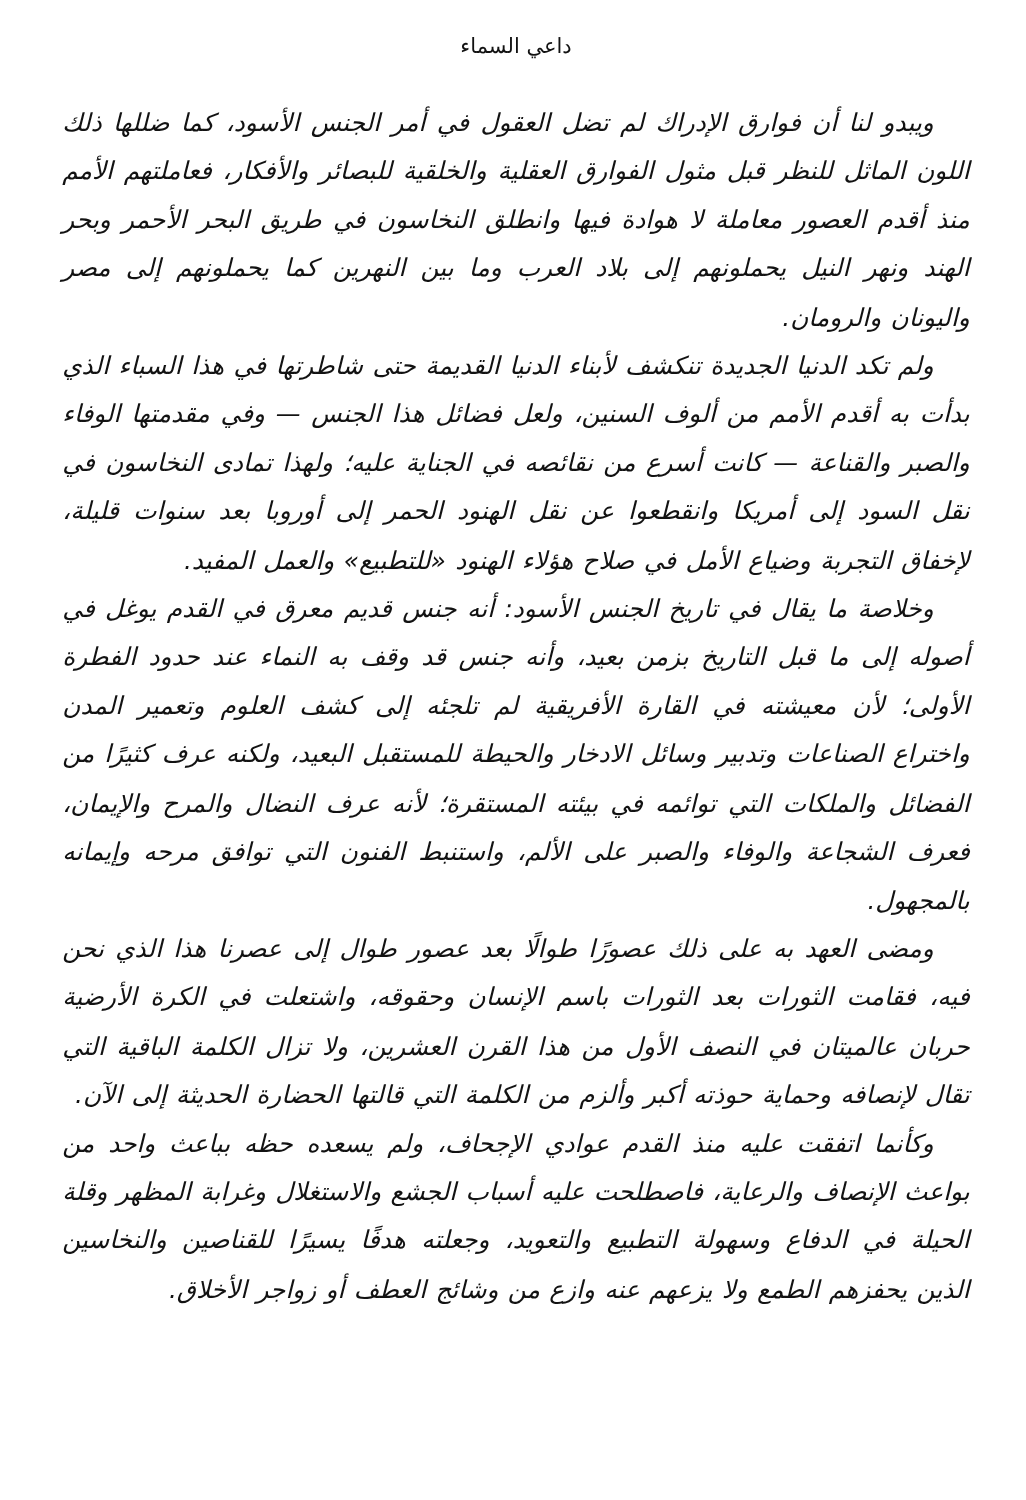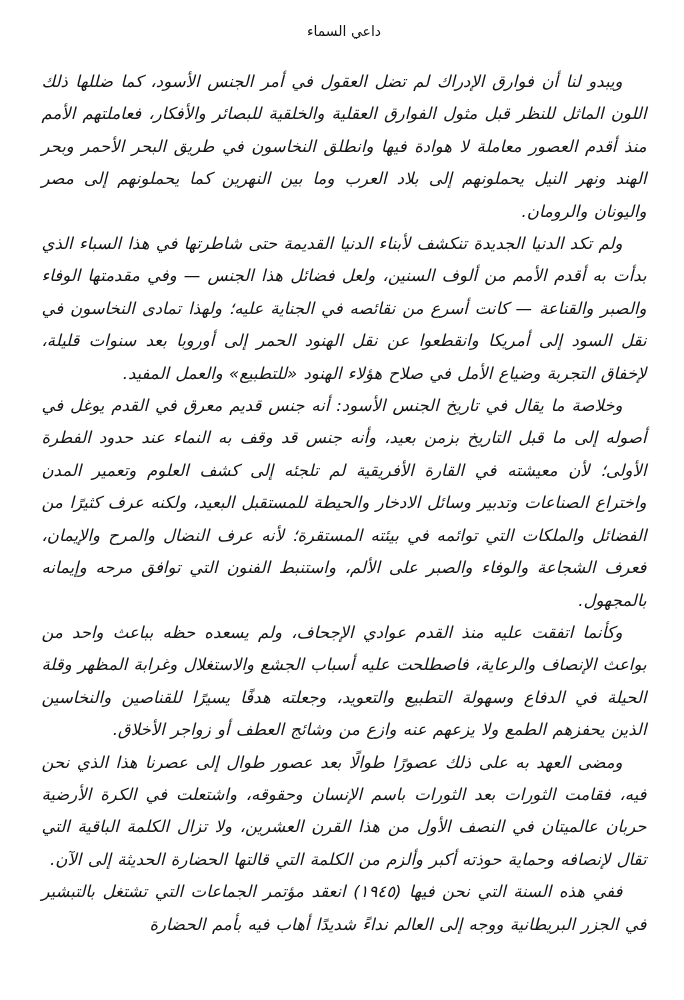--- a/index.html
+++ b/index.html
@@ -42,17 +42,16 @@
 </head>
 <body>
 
 <div class="page">
   <div class="running-head">داعي السماء</div>
 
   <div class="body-text">
     <p>ويبدو لنا أن فوارق الإدراك لم تضل العقول في أمر الجنس الأسود، كما ضللها ذلك اللون الماثل للنظر قبل مثول الفوارق العقلية والخلقية للبصائر والأفكار، فعاملتهم الأمم منذ أقدم العصور معاملة لا هوادة فيها وانطلق النخاسون في طريق البحر الأحمر وبحر الهند ونهر النيل يحملونهم إلى بلاد العرب وما بين النهرين كما يحملونهم إلى مصر واليونان والرومان.</p>
     <p>ولم تكد الدنيا الجديدة تنكشف لأبناء الدنيا القديمة حتى شاطرتها في هذا السباء الذي بدأت به أقدم الأمم من ألوف السنين، ولعل فضائل هذا الجنس — وفي مقدمتها الوفاء والصبر والقناعة — كانت أسرع من نقائصه في الجناية عليه؛ ولهذا تمادى النخاسون في نقل السود إلى أمريكا وانقطعوا عن نقل الهنود الحمر إلى أوروبا بعد سنوات قليلة، لإخفاق التجربة وضياع الأمل في صلاح هؤلاء الهنود «للتطبيع» والعمل المفيد.</p>
     <p>وخلاصة ما يقال في تاريخ الجنس الأسود: أنه جنس قديم معرق في القدم يوغل في أصوله إلى ما قبل التاريخ بزمن بعيد، وأنه جنس قد وقف به النماء عند حدود الفطرة الأولى؛ لأن معيشته في القارة الأفريقية لم تلجئه إلى كشف العلوم وتعمير المدن واختراع الصناعات وتدبير وسائل الادخار والحيطة للمستقبل البعيد، ولكنه عرف كثيرًا من الفضائل والملكات التي توائمه في بيئته المستقرة؛ لأنه عرف النضال والمرح والإيمان، فعرف الشجاعة والوفاء والصبر على الألم، واستنبط الفنون التي توافق مرحه وإيمانه بالمجهول.</p>
+    <p>ومضى العهد به على ذلك عصورًا طوالًا بعد عصور طوال إلى عصرنا هذا الذي نحن فيه، فقامت الثورات بعد الثورات باسم الإنسان وحقوقه، واشتعلت في الكرة الأرضية حربان عالميتان في النصف الأول من هذا القرن العشرين، ولا تزال الكلمة الباقية التي تقال لإنصافه وحماية حوذته أكبر وألزم من الكلمة التي قالتها الحضارة الحديثة إلى الآن.</p>
     <p>وكأنما اتفقت عليه منذ القدم عوادي الإجحاف، ولم يسعده حظه بباعث واحد من بواعث الإنصاف والرعاية، فاصطلحت عليه أسباب الجشع والاستغلال وغرابة المظهر وقلة الحيلة في الدفاع وسهولة التطبيع والتعويد، وجعلته هدفًا يسيرًا للقناصين والنخاسين الذين يحفزهم الطمع ولا يزعهم عنه وازع من وشائج العطف أو زواجر الأخلاق.</p>
-    <p>ومضى العهد به على ذلك عصورًا طوالًا بعد عصور طوال إلى عصرنا هذا الذي نحن فيه، فقامت الثورات بعد الثورات باسم الإنسان وحقوقه، واشتعلت في الكرة الأرضية حربان عالميتان في النصف الأول من هذا القرن العشرين، ولا تزال الكلمة الباقية التي تقال لإنصافه وحماية حوذته أكبر وألزم من الكلمة التي قالتها الحضارة الحديثة إلى الآن.</p>
-    <p>ففي هذه السنة التي نحن فيها (١٩٤٥) انعقد مؤتمر الجماعات التي تشتغل بالتبشير في الجزر البريطانية ووجه إلى العالم نداءً شديدًا أهاب فيه بأمم الحضارة</p>
   </div>
 </div>
 
 </body></html>

